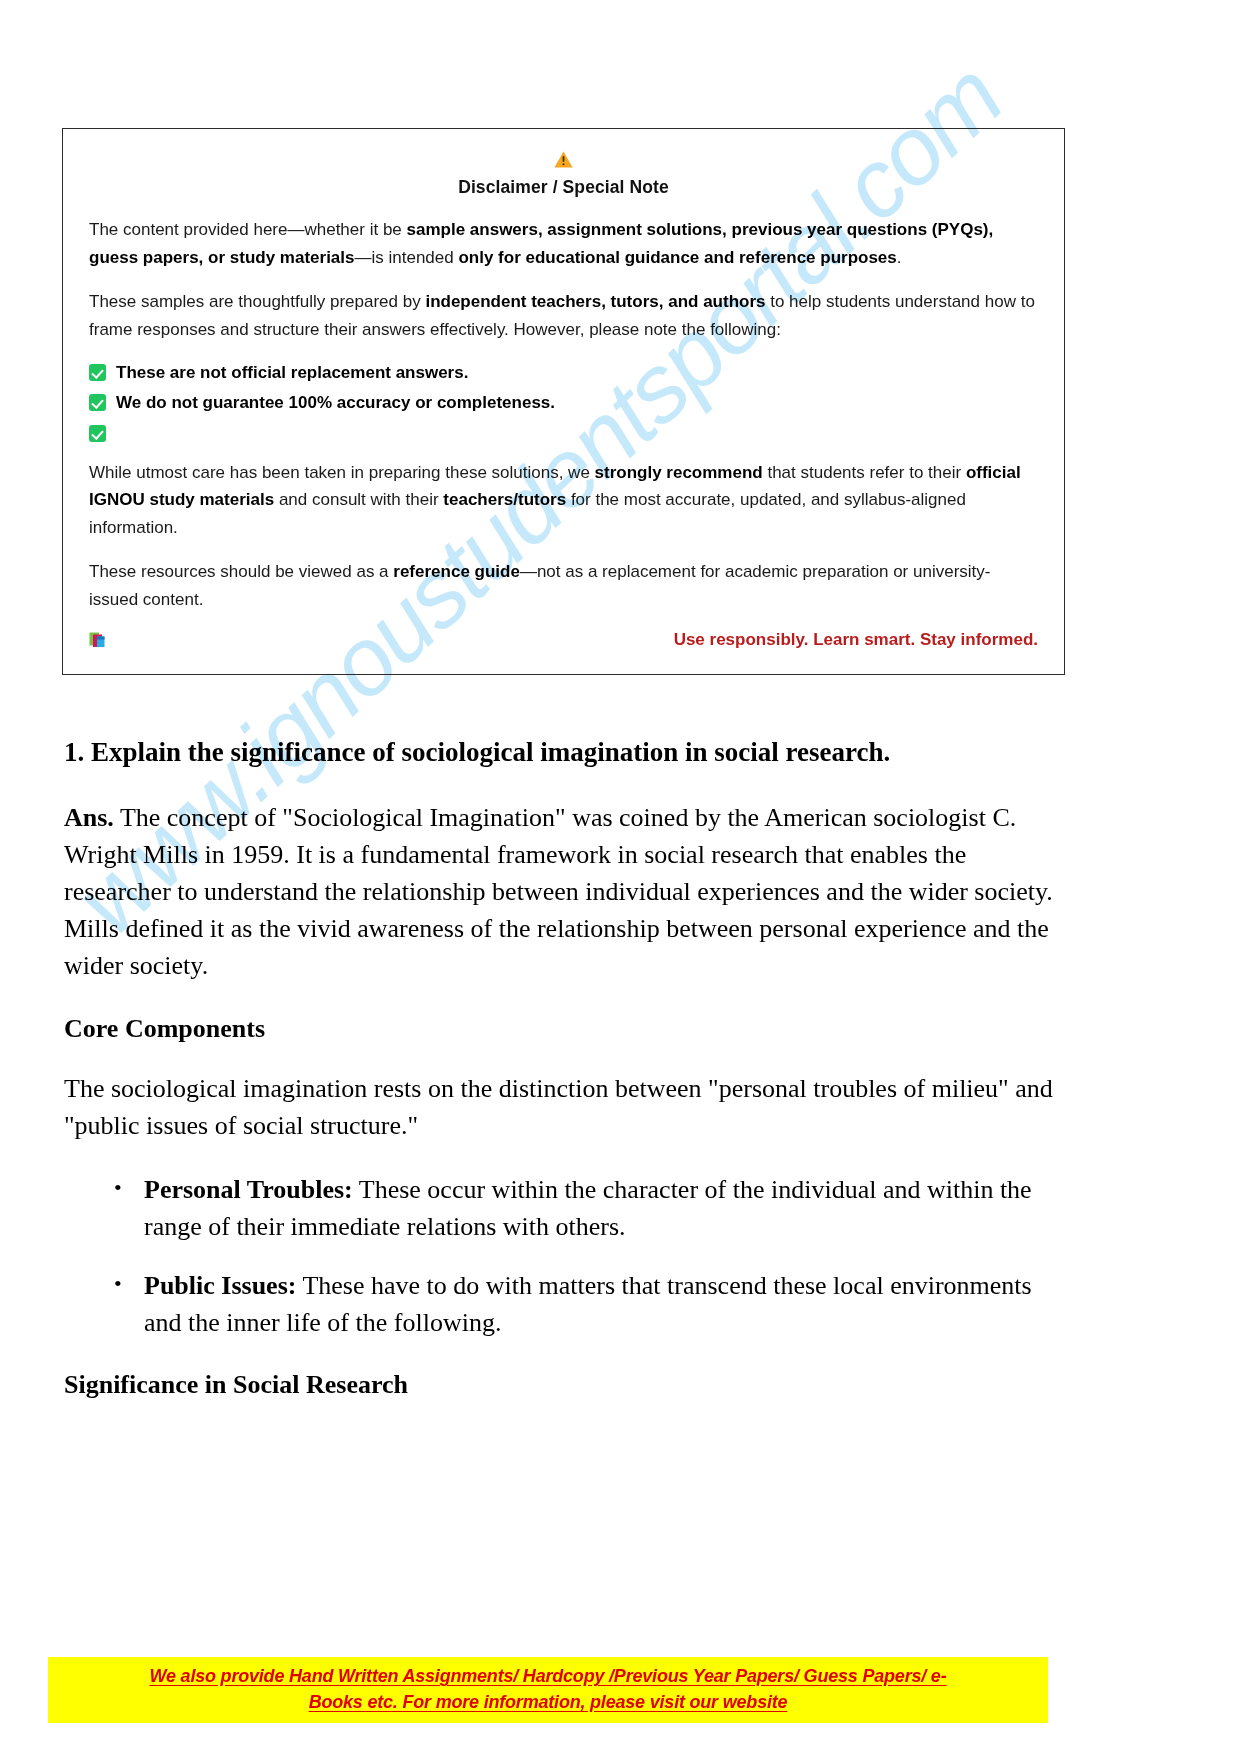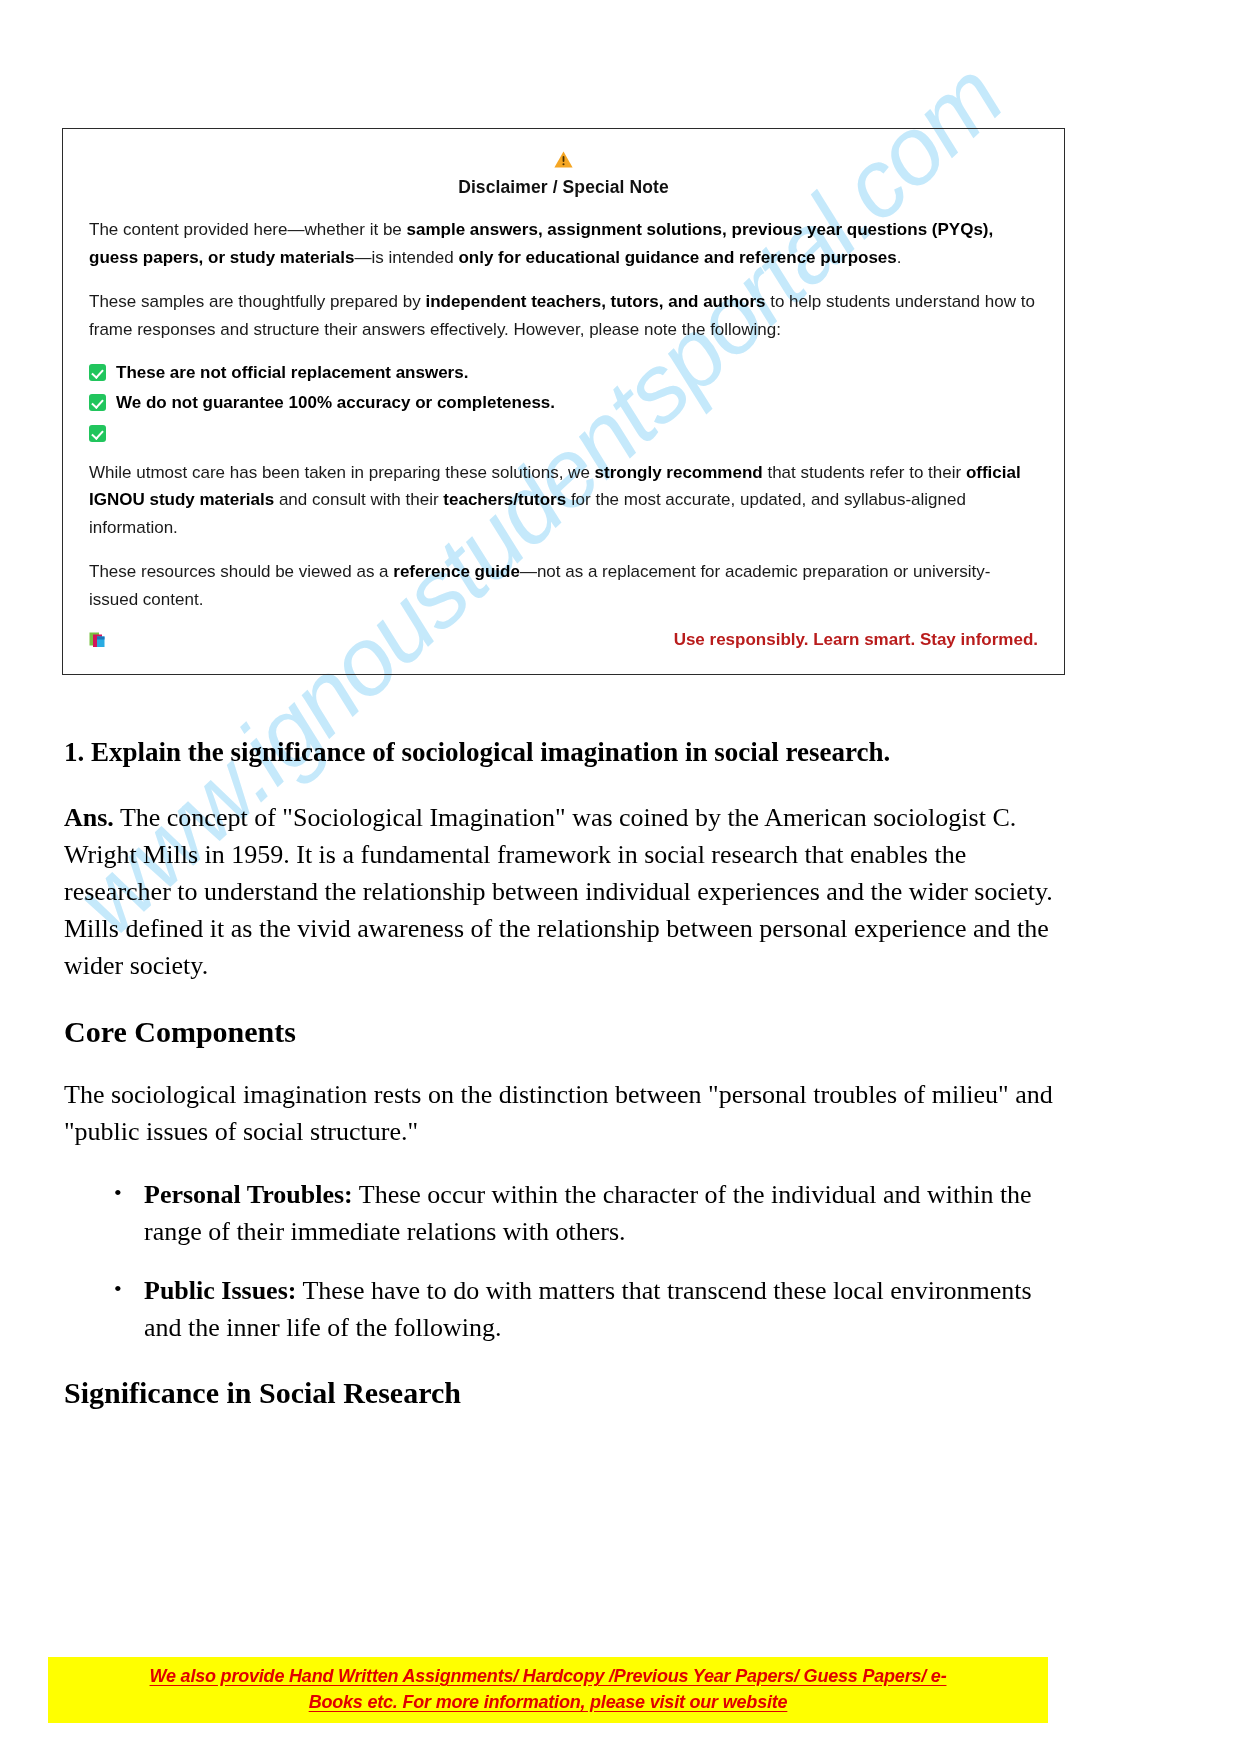--- a/index.html
+++ b/index.html
@@ -161,21 +161,21 @@
   .body-p {
     font-family: "Liberation Serif", serif;
     font-size: 26px;
     line-height: 1.42;
     margin: 0 0 27px 0;
     text-align: left;
   }
   .body-p b { font-weight: bold; }
   .sub-heading {
     font-family: "Liberation Serif", serif;
-    font-size: 30px;
+    font-size: 26px;
     font-weight: bold;
     margin: 8px 0 26px 0;
     line-height: 1.3;
   }
   ul.bullets {
     margin: 0 0 26px 0;
     padding-left: 78px;
     list-style: none;
   }
   ul.bullets li {

